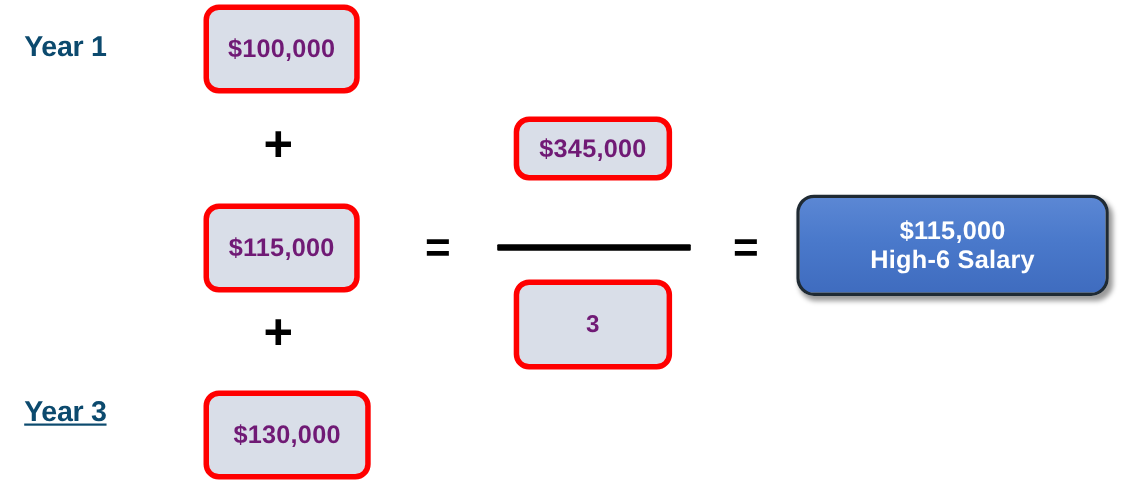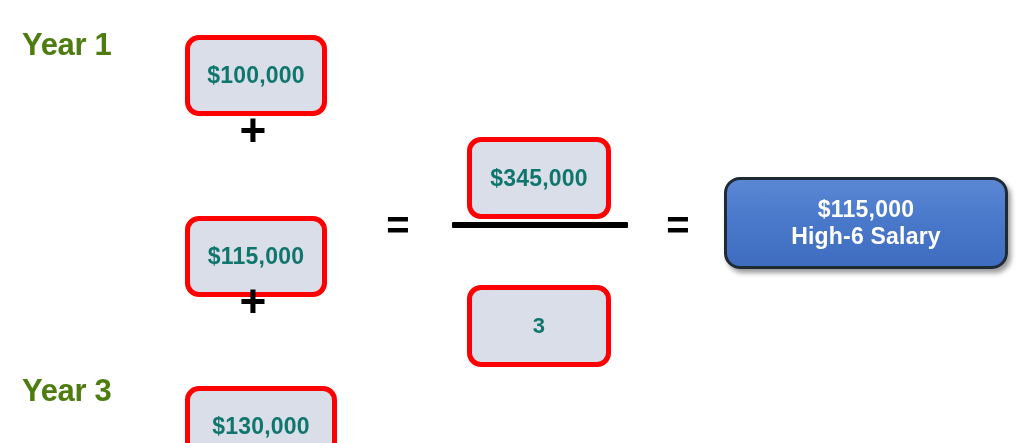--- a/index.html
+++ b/index.html
@@ -12,43 +12,42 @@
     width: 1024px;
     height: 443px;
     background: #ffffff;
     font-family: "Liberation Sans", sans-serif;
     overflow: hidden;
   }
 
   
   .year-label {
     position: absolute;
-    font-size: 31px;
+    font-size: 26px;
     font-weight: bold;
-    color: #4d7c0f;
+    color: #0c4a6e;
     letter-spacing: -0.3px;
     white-space: nowrap;
   }
 
   
   .value-box {
     position: absolute;
     box-sizing: border-box;
     background: #d9dee8;
     border: 5px solid #ff0000;
     border-radius: 14px;
     display: flex;
     align-items: center;
     justify-content: center;
-    color: #0f766e;
+    color: #701a75;
     font-size: 23px;
     font-weight: bold;
     letter-spacing: 0.2px;
     white-space: nowrap;
-    margin-top: 31px;
   }
   .value-box.small-num {
     font-size: 22px;
   }
 
   
   .op {
     position: absolute;
     color: #000000;
     font-weight: bold;
@@ -103,27 +102,27 @@
 
   <div class="value-box" style="left:185px; top:4px; width:142px; height:81px;">$100,000</div>
 
   <div class="op op-plus" style="left:233px; top:106px; width:40px; height:48px;">+</div>
 
 
   <div class="value-box" style="left:185px; top:185px; width:142px; height:81px;">$115,000</div>
 
   <div class="op op-plus" style="left:233px; top:277px; width:40px; height:48px;">+</div>
 
-  <div class="year-label" style="left:22px; top:373px;">Year 3</div>
+  <div class="year-label" style="left:22px; top:359px;text-decoration:underline;">Year 3</div>
 
   <div class="value-box" style="left:185px; top:355px; width:152px; height:81px;">$130,000</div>
 
   <div class="op op-equals" style="left:378px; top:203px; width:40px; height:44px;">=</div>
 
-  <div class="value-box" style="left:467px; top:106px; width:144px; height:82px;">$345,000</div>
+  <div class="value-box" style="left:467px; top:106px; width:144px; height:58px;">$345,000</div>
 
   <div class="fraction-bar" style="left:452px; top:222px; width:176px; height:6px;"></div>
 
   <div class="value-box small-num" style="left:467px; top:254px; width:144px; height:82px;">3</div>
 
   <div class="op op-equals" style="left:658px; top:203px; width:40px; height:44px;">=</div>
 
   <div class="result-box" style="left:724px; top:177px; width:284px; height:92px;">
     <div class="result-line">$115,000</div>
     <div class="result-line">High-6 Salary</div>

